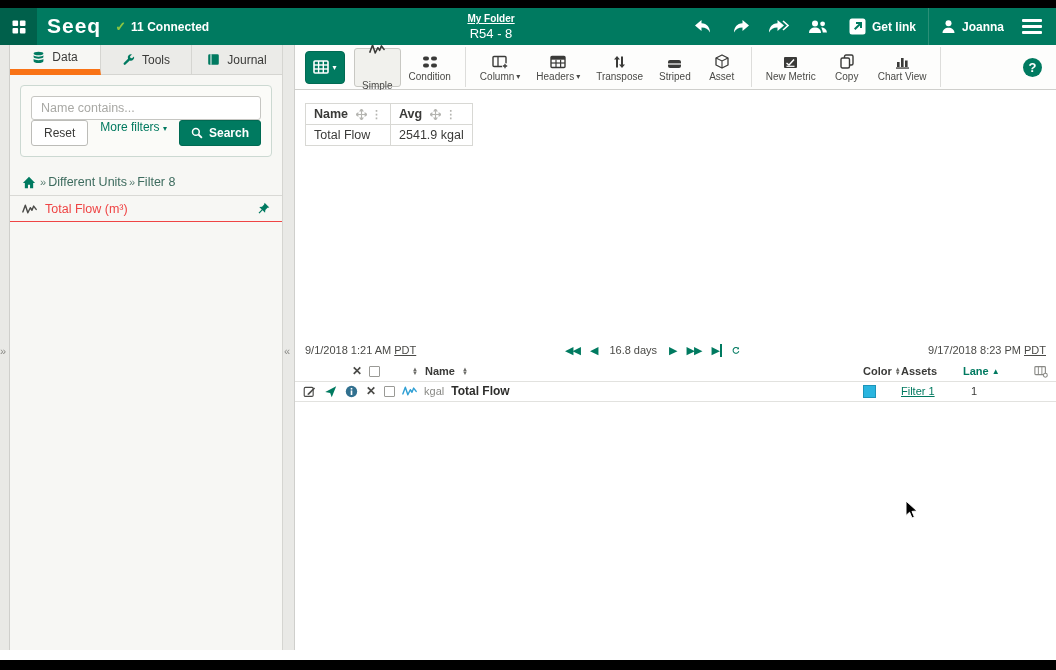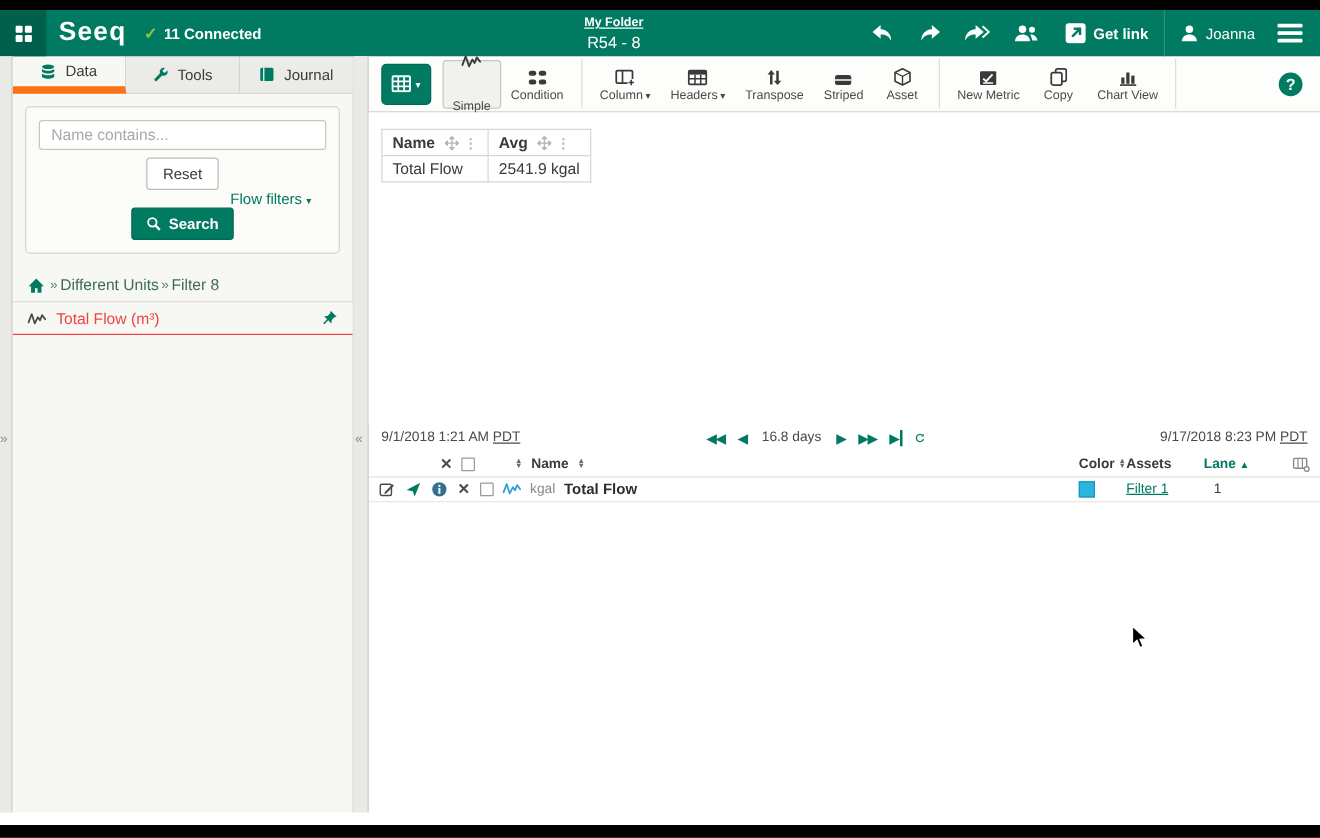--- a/index.html
+++ b/index.html
@@ -14,21 +14,21 @@
   .logo { font-size:21px; font-weight:bold; letter-spacing:1px; padding:0 14px 2px 10px; }
   .connected { display:flex; align-items:center; gap:5px; font-size:12px; font-weight:bold; }
   .connected .check { color:#8dc641; font-size:13px; font-weight:bold; }
   .tb-center { position:absolute; left:46.5%; top:3px; transform:translateX(-50%); text-align:center; line-height:15px; }
   .tb-center .folder { font-size:10px; text-decoration:underline; font-weight:bold; cursor:pointer; display:block;}
   .tb-center .wb { font-size:13px; display:block; }
   .tb-right { margin-left:auto; display:flex; align-items:center; height:37px; }
   .tb-ic { padding:0 9px; display:flex; align-items:center; cursor:pointer; height:100%; }
   .getlink { display:flex; align-items:center; gap:6px; font-size:12px; font-weight:bold; padding:0 12px; cursor:pointer; height:100%; }
   .tb-sep { width:1px; height:37px; background:#2a8f77; }
-  .userbox { display:flex; align-items:center; gap:6px; font-size:12px; font-weight:normal; padding:10px 12px; cursor:pointer; height:100%; }
+  .userbox { display:flex; align-items:center; gap:6px; font-size:12px; font-weight:bold; padding:10px 12px; cursor:pointer; height:100%; }
   .burger { width:20px; display:flex; flex-direction:column; gap:3px; padding:0; margin:0 14px 0 6px; cursor:pointer; }
   .burger i { display:block; height:3px; background:#fff; border-radius:1px; }
 
   
   .body { display:flex; height:605px; }
   .rail { width:10px; background:#e9e9e6; border-right:1px solid #cfcfcc; position:relative; flex:0 0 10px;}
   .rail .expander { position:absolute; top:300px; left:0; color:#8a8a86; font-size:11px; cursor:pointer; }
   .sidebar { width:273px; flex:0 0 273px; background:#f7f7f4; border-right:1px solid #d5d5d1; display:flex; flex-direction:column; }
   .splitter { width:12px; flex:0 0 12px; background:#e9e9e6; border-right:1px solid #cfcfcc; position:relative; cursor:col-resize; }
   .splitter .collapser { position:absolute; top:300px; left:1px; color:#8a8a86; font-size:11px; }
@@ -36,21 +36,21 @@
 
   
   .tabs { display:flex; height:30px; border-bottom:1px solid #d5d5d1; background:#ebebe8; flex:0 0 30px;}
   .tab { flex:1; display:flex; align-items:center; justify-content:center; gap:7px; font-size:12px; color:#3a3a38;
          border-right:1px solid #d5d5d1; cursor:pointer; background:#ebebe8; }
   .tab.active { background:#f7f7f4; border-bottom:6px solid #f97316; margin-bottom:-1px; }
   .tab .ticon { color:#007a60; display:flex; }
   .filterpanel { margin:10px 10px 0 10px; border:1px solid #ccd9d2; border-radius:4px; background:#fbfbf8; padding:10px; }
   .nameinput { width:100%; height:24px; border:1px solid #c6c6c2; border-radius:3px; padding:0 9px; font-size:12.5px; color:#444; background:#fff; font-family:"Liberation Sans",sans-serif;}
   .nameinput::placeholder { color:#a9a9a5; }
-  .filterrow { display:flex; align-items:center; margin-top:6px;flex-direction:column; }
+  .filterrow { display:flex; align-items:flex-start; margin-top:0; }
   .btn-reset { background:#fff; border:1px solid #bcbcb8; border-radius:3px; padding:5px 12px; font-size:12px; color:#3a3a38; cursor:pointer; font-family:"Liberation Sans",sans-serif;}
   .morefilters { margin-left:auto; margin-right:12px; font-size:12px; color:#00795f; cursor:pointer; }
   .btn-search { background:#007a60; border:1px solid #006a53; color:#fff; border-radius:3px; padding:5px 11px; font-size:12px; font-weight:bold; display:flex; align-items:center; gap:6px; cursor:pointer; font-family:"Liberation Sans",sans-serif;}
   .crumbs { display:flex; align-items:center; gap:2px; padding:0 12px; height:27px; margin-top:12px; border-bottom:1px solid #d9d9d5; font-size:12.5px; color:#3d6b5e; }
   .crumbs .home { color:#00795f; display:flex; margin-right:2px; cursor:pointer;}
   .crumbs .sep { color:#5a7d72; font-size:11px; }
   .crumbs a { color:#3d6b5e; text-decoration:none; cursor:pointer; }
   .sigrow { display:flex; align-items:center; gap:8px; padding:0 12px; height:26px; border-bottom:1px solid #ef4444; font-size:12.5px; color:#ef4444; background:#f7f7f4; cursor:pointer;}
   .sigrow .pin { margin-left:auto; color:#007a60; display:flex; cursor:pointer;}
 
@@ -226,21 +226,21 @@
           </span>
           <span>Journal</span>
         </div>
       </div>
 
       <div class="filterpanel">
         <input class="nameinput" type="text" placeholder="Name contains..." style="">
         <div class="filterrow">
           <button class="btn-reset">Reset</button>
           <span class="morefilters">
-            <span>Flow filters</span>
+            <span>More filters</span>
             <span class="caret" style="color:#00795f">▾</span>
           </span>
           <button class="btn-search">
             <svg width="12" height="12" viewBox="0 0 16 16">
                   <circle cx="6.5" cy="6.5" r="4.5" fill="none" stroke="#fff" stroke-width="2"></circle>
                   <line x1="10" y1="10" x2="14.5" y2="14.5" stroke="#fff" stroke-width="2.4"></line>
                 </svg>
             <span>Search</span>
           </button>
         </div>

